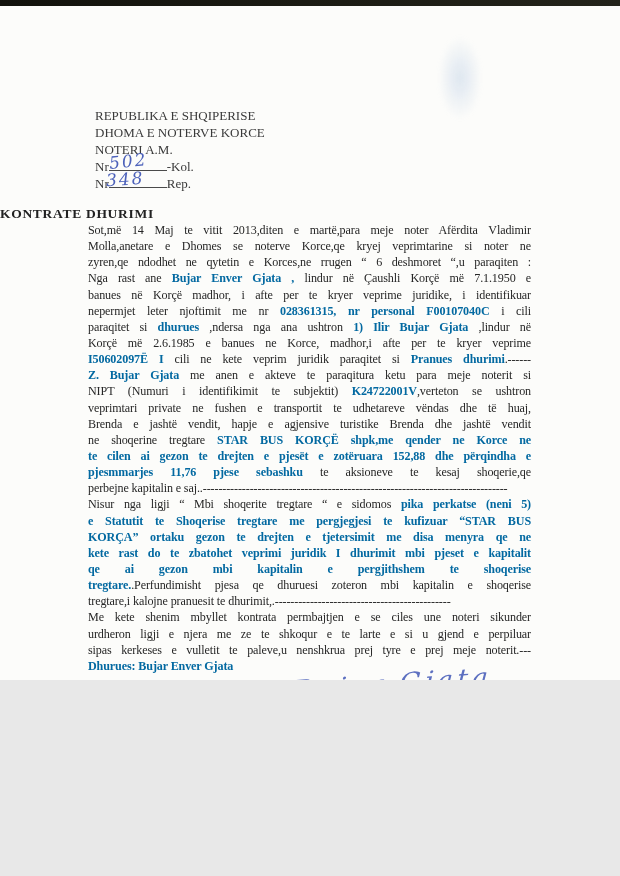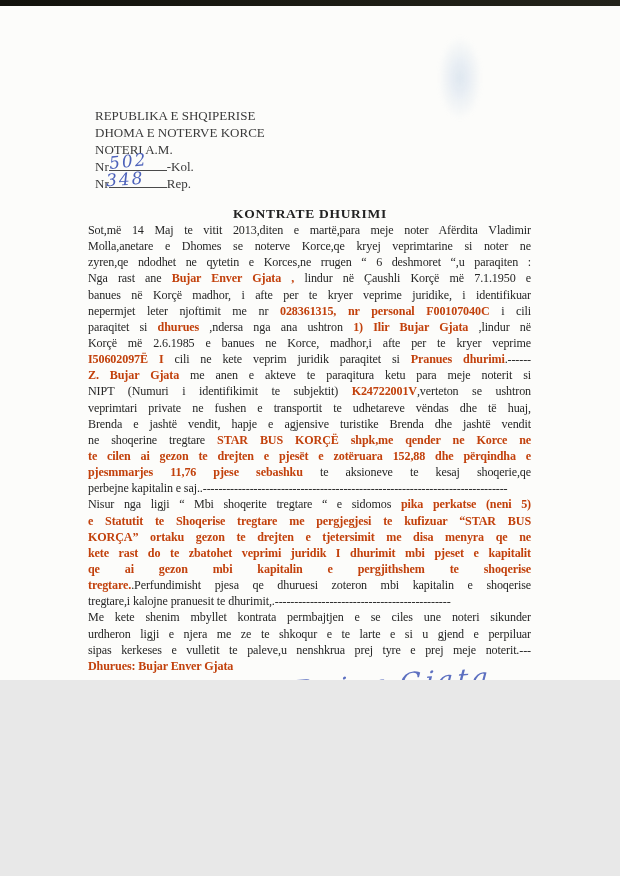--- a/index.html
+++ b/index.html
@@ -15,27 +15,27 @@
     background:linear-gradient(90deg,#12120c 0%,#1c1c14 55%,#23231a 100%);}
   .smudge{position:absolute;left:438px;top:36px;width:44px;height:84px;
     background:radial-gradient(closest-side,rgba(165,190,222,.35),rgba(165,190,222,0));
     filter:blur(2px);}
   .header{position:absolute;left:95px;top:107px;font-size:13px;line-height:17px;color:#3a3a3a;}
   .nr-line{white-space:nowrap;}
   .uline{display:inline-block;width:58px;border-bottom:1px solid #4a4a4a;height:12px;vertical-align:baseline;}
   .hand{font-style:italic;color:#4c61ba;font-family:"DejaVu Serif",serif;}
   .hw-rep{position:absolute;left:109px;top:151px;font-size:17px;transform:rotate(-6deg);letter-spacing:2px;}
   .hw-kol{position:absolute;left:106px;top:169px;font-size:17px;transform:rotate(-4deg);letter-spacing:2px;}
-  .title{position:absolute;left:0;top:206px;width:620px;text-align:center;
+  .title{position:absolute;left:0;top:206px;width:620px;text-align:left;
     font-weight:bold;font-size:13.5px;letter-spacing:.7px;color:#222;}
   .bodytext{position:absolute;left:88px;top:222px;width:443px;
     font-size:12.1px;line-height:16.15px;letter-spacing:-0.12px;color:#262626;}
   .ln{height:16.15px;overflow:hidden;white-space:normal;}
   .ln.just{text-align:justify;text-align-last:justify;}
-  .b{font-weight:bold;color:#c2410c;}
+  .b{font-weight:bold;color:#0369a1;}
   .hw-sig-bujar{position:absolute;left:292px;top:668px;font-size:27px;
     transform:rotate(-4deg) skewX(-8deg);letter-spacing:4px;opacity:.9;}
   .pranues{position:absolute;left:88px;top:718px;font-weight:bold;font-size:12.6px;color:#8b5cf6;}
   .noterline{position:absolute;left:280px;top:736px;font-weight:bold;font-size:12.8px;color:#1d1d1d;}
   .hw-sig-ilir{position:absolute;left:54px;top:736px;font-size:23px;
     transform:rotate(-7deg) skewX(-6deg);letter-spacing:3px;opacity:.9;}
   .stamp{position:absolute;left:351px;top:740px;opacity:.8;filter:blur(.3px);}
   .notersig{position:absolute;left:190px;top:733px;}
 </style>
 </head>

